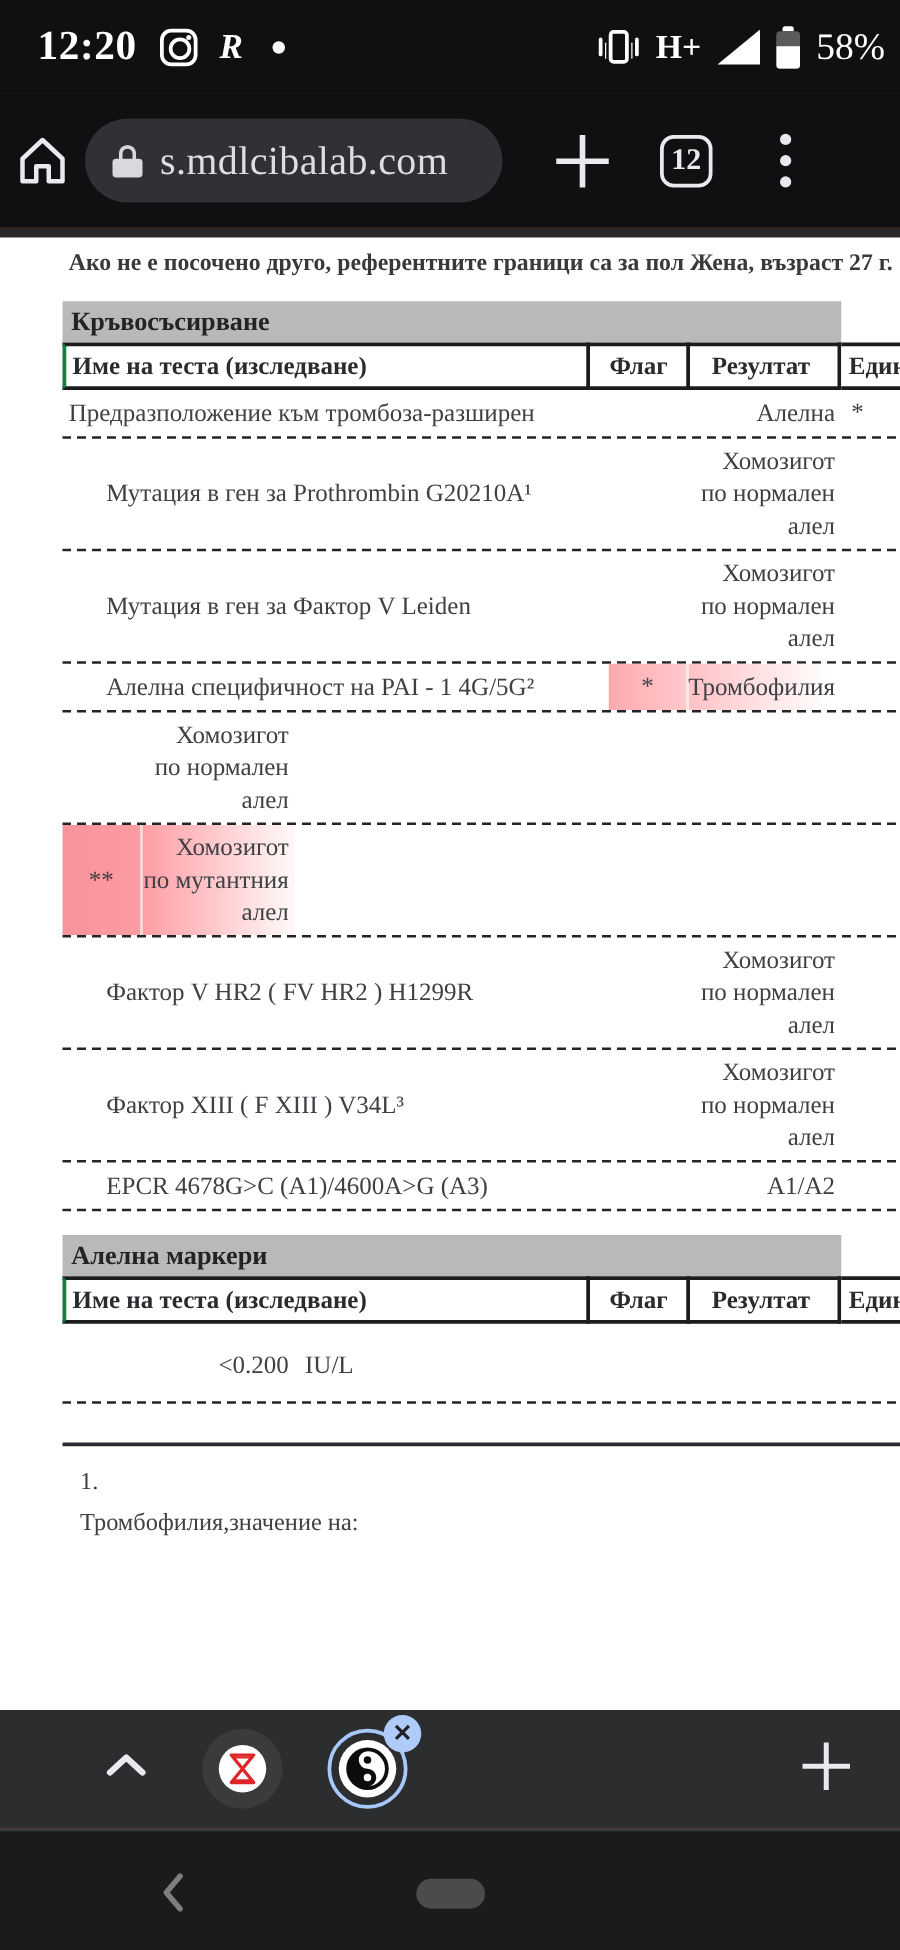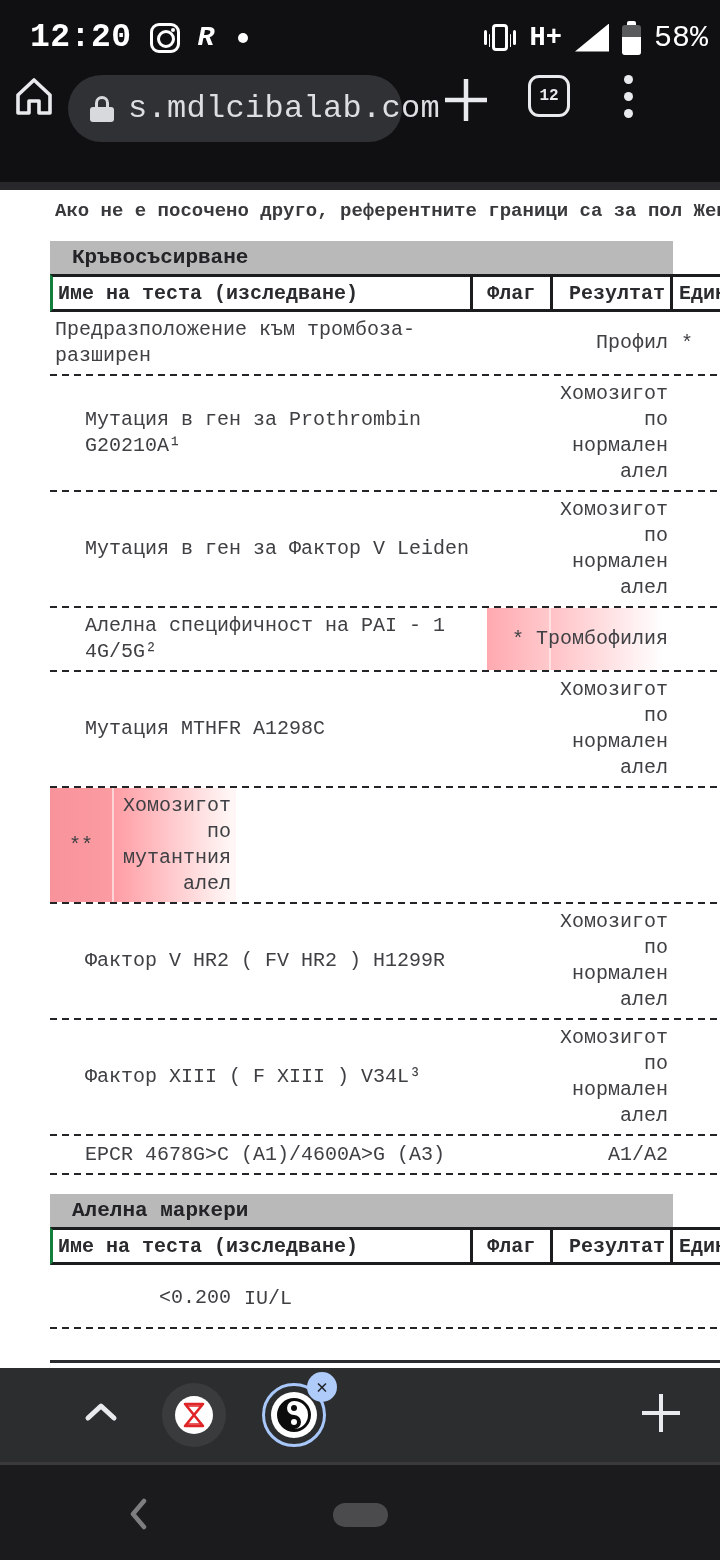--- a/index.html
+++ b/index.html
@@ -1,18 +1,18 @@
 <!DOCTYPE html>
 <html><head>
 <meta charset="utf-8">
 <style>
   html,body{margin:0;padding:0;background:#000;}
   *{box-sizing:border-box;}
   .screen{position:relative;width:720px;height:1560px;overflow:hidden;background:#7f1d1d;
-    font-family:Liberation Mono, monospace;}
+    font-family:Liberation Serif, serif;}
 
   
   .statusbar{position:absolute;top:0;left:0;width:720px;height:75px;background:#101012;
     display:flex;align-items:center;color:#fff;}
   .sb-left{display:flex;align-items:center;gap:18px;padding-left:30px;}
   .sb-time{font-size:33px;font-weight:700;letter-spacing:.5px;}
   .ig-icon{width:30px;height:30px;border:3px solid #fff;border-radius:9px;position:relative;}
   .ig-icon::before{content:"";position:absolute;left:50%;top:50%;width:12px;height:12px;margin:-8px 0 0 -8px;
     border:3px solid #fff;border-radius:50%;}
   .ig-icon::after{content:"";position:absolute;right:2px;top:2px;width:4px;height:4px;background:#fff;border-radius:50%;}
@@ -27,49 +27,49 @@
   .net-label{font-size:27px;font-weight:700;}
   .signal-icon{width:34px;height:28px;background:#fff;clip-path:polygon(100% 0,100% 100%,0 100%);}
   .battery-icon{position:relative;width:19px;height:34px;}
   .battery-icon .cap{position:absolute;top:0;left:5px;width:9px;height:4px;background:#fff;border-radius:2px 2px 0 0;}
   .battery-icon .body{position:absolute;top:4px;left:0;width:19px;height:30px;border-radius:3px;background:#5a5b5d;overflow:hidden;}
   .battery-icon .fill{position:absolute;bottom:0;left:0;width:100%;background:#fff;}
   .sb-batt{font-size:30px;font-weight:500;}
 
   
   .toolbar{position:absolute;top:75px;left:0;width:720px;height:107px;background:#101012;
-    display:flex;align-items:flex-start;}
+    display:flex;align-items:center;}
   .home-btn{width:68px;display:flex;justify-content:center;}
   .urlbar{width:334px;height:67px;background:#2f3134;border-radius:34px;display:flex;align-items:center;
     padding:0 22px;gap:14px;}
   .lock-icon{position:relative;width:24px;height:26px;flex:0 0 auto;}
   .lock-icon .shackle{position:absolute;top:0;left:5px;width:14px;height:14px;border:3.5px solid #d7d9dd;border-radius:8px 8px 0 0;border-bottom:none;}
   .lock-icon .body{position:absolute;bottom:0;left:0;width:24px;height:15px;background:#d7d9dd;border-radius:3px;}
   .url-text{font-size:32px;color:#dcdee2;letter-spacing:.3px;white-space:nowrap;}
   .plus-btn{margin-left:36px;width:56px;display:flex;justify-content:center;}
   .tabs-btn{margin-left:34px;width:42px;height:42px;border:3.5px solid #e8eaed;border-radius:11px;
-    display:flex;align-items:center;justify-content:center;color:#e8eaed;font-size:16px;font-weight:700;}
+    display:flex;align-items:center;justify-content:center;color:#e8eaed;font-size:24px;font-weight:700;}
   .menu-btn{margin-left:38px;width:40px;display:flex;flex-direction:column;align-items:center;gap:8px;}
   .menu-btn i{width:9px;height:9px;border-radius:50%;background:#e8eaed;}
   .page-top-strip{position:absolute;top:182px;left:0;width:720px;height:8px;background:#28282a;}
 
   
   .content{position:absolute;top:190px;left:0;width:720px;height:1178px;background:#fff;overflow:hidden;
     color:#3e4044;}
   .ref-note{margin:10px 0 0 55px;font-size:19px;font-weight:700;color:#38393c;white-space:nowrap;}
   .tablewrap{margin-left:50px;width:700px;}
   .secbar{margin-top:19px;width:623px;height:33px;background:#b9b9ba;display:flex;align-items:center;
-    padding-left:22px;font-size:21px;font-weight:700;color:#222326;}
+    padding-left:7px;font-size:21px;font-weight:700;color:#222326;}
   .hdr-row{display:flex;width:695px;height:38px;}
   .hdr-cell{border:3px solid #1b1c1e;border-left:none;display:flex;align-items:center;
     font-size:20px;font-weight:700;color:#2a2b2e;background:#fff;}
   .hdr-cell:first-child{border-left:3px solid #15803d;}
   .h-name{width:437px;padding-left:5px;}
   .h-flag{width:83px;justify-content:center;text-align:right;}
-  .h-result{width:124px;justify-content:flex-end;padding-right:5px;}
+  .h-result{width:124px;justify-content:flex-end;padding-right:22px;}
   .h-units{width:72px;padding-left:6px;}
   .trow{display:flex;width:695px;align-items:stretch;}
   .c-name{width:437px;display:flex;align-items:center;font-size:20px;line-height:26px;padding:5px 4px 5px 5px;}
   .c-name.indent{padding-left:35px;}
   .c-flag{width:62px;display:flex;align-items:center;justify-content:center;font-size:20px;}
   .c-result{width:124px;display:flex;align-items:center;justify-content:flex-end;text-align:right;
     font-size:20px;line-height:26px;padding:5px 5px 5px 0;white-space:pre-line;}
   .c-units{width:72px;display:flex;align-items:center;font-size:20px;padding-left:8px;}
   .trow.single{min-height:37px;}
   .trow.tall .c-name,.trow.tall .c-result,.trow.tall .c-units{padding-top:20px;padding-bottom:16px;}
@@ -166,21 +166,21 @@
         <div class="secbar">Кръвосъсирване</div>
         <div class="hdr-row">
           <div class="hdr-cell h-name">Име на теста (изследване)</div>
           <div class="hdr-cell h-flag">Флаг</div>
           <div class="hdr-cell h-result">Резултат</div>
           <div class="hdr-cell h-units">Единици</div>
         </div>
         <div class="trow single">
           <div class="c-name">Предразположение към тромбоза-разширен</div>
           <div class="c-flag"></div>
-          <div class="c-result">Профил</div>
+          <div class="c-result">Алелна</div>
           <div class="c-units">*</div>
         </div>
         <div class="dashed"></div>
         <div class="trow">
           <div class="c-name indent">Мутация в ген за Prothrombin G20210A¹</div>
           <div class="c-flag"></div>
           <div class="c-result">Хомозигот
 по нормален
 алел</div>
           <div class="c-units"></div>
@@ -196,21 +196,20 @@
         </div>
         <div class="dashed"></div>
         <div class="trow single hl-mild">
           <div class="c-name indent">Алелна специфичност на PAI - 1 4G/5G²</div>
           <div class="c-flag">*</div>
           <div class="c-result">Тромбофилия</div>
           <div class="c-units"></div>
         </div>
         <div class="dashed"></div>
         <div class="trow">
-          <div class="c-name indent">Мутация MTHFR A1298C</div>
           <div class="c-flag"></div>
           <div class="c-result">Хомозигот
 по нормален
 алел</div>
           <div class="c-units"></div>
         </div>
         <div class="dashed"></div>
         <div class="trow hl-strong">
           <div class="c-flag">**</div>
           <div class="c-result">Хомозигот

